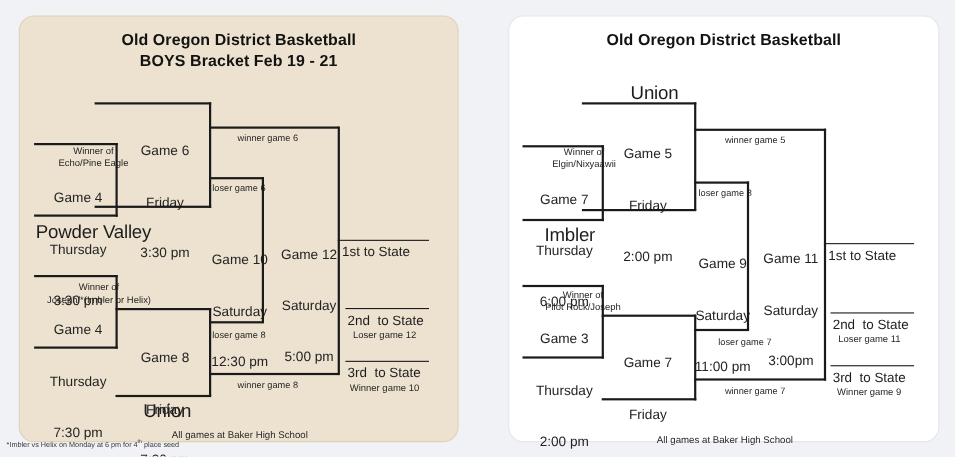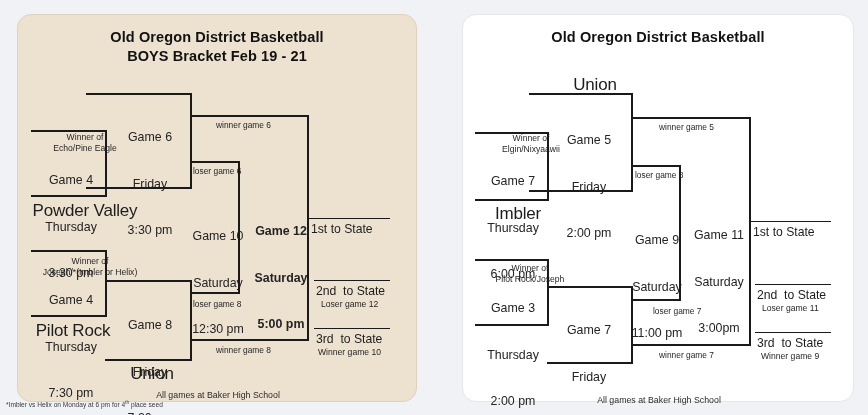--- a/index.html
+++ b/index.html
@@ -62,21 +62,20 @@
 <div class="stage">
 
   <div class="panel" id="boys-panel">
 
     <div class="title" style="top:13px;">
       <span>Old Oregon  District Basketball</span>
       <span class="l2">BOYS Bracket Feb 19 - 21</span>
     </div>
 
     <div class="t team ctr" style="left:-8px;top:186px;width:150px;">Powder Valley</div>
-    <div class="t team ctr" style="left:-10px;top:306px;width:130px;">Pilot Rock</div>
     <div class="t team ctr" style="left:74px;top:349px;width:120px;">Union</div>
 
     <div class="t winner-of" style="left:7px;top:95px;width:120px;">
       <span style="display:block">Winner of
 Echo/Pine Eagle</span>
     </div>
     <div class="t winner-of" style="left:-2px;top:219px;width:148px;">
       <span style="display:block">Winner of
 Joseph/*(Imbler or Helix)</span>
     </div>
@@ -99,21 +98,21 @@
     <div class="t game ctr" style="left:89px;top:272px;width:86px;">
       <span style="display:block">Game 8</span>
       <span style="display:block">Friday</span>
       <span style="display:block">7:30 pm</span>
     </div>
     <div class="t game ctr" style="left:157px;top:183px;width:86px;">
       <span style="display:block">Game 10</span>
       <span style="display:block">Saturday</span>
       <span style="display:block">12:30 pm</span>
     </div>
-    <div class="t game ctr" style="left:222px;top:178px;width:82px;font-weight:bold;">
+    <div class="t game ctr" style="left:222px;top:178px;width:82px;">
       <span style="display:block">Game 12</span>
       <span style="display:block">Saturday</span>
       <span style="display:block">5:00 pm</span>
     </div>
 
     <div class="t edge" style="left:198px;top:105px;">winner game 6</div>
     <div class="t edge" style="left:175px;top:151px;">loser game 6</div>
     <div class="t edge" style="left:175px;top:284px;">loser game 8</div>
     <div class="t edge" style="left:198px;top:330px;">winner game 8</div>
 

